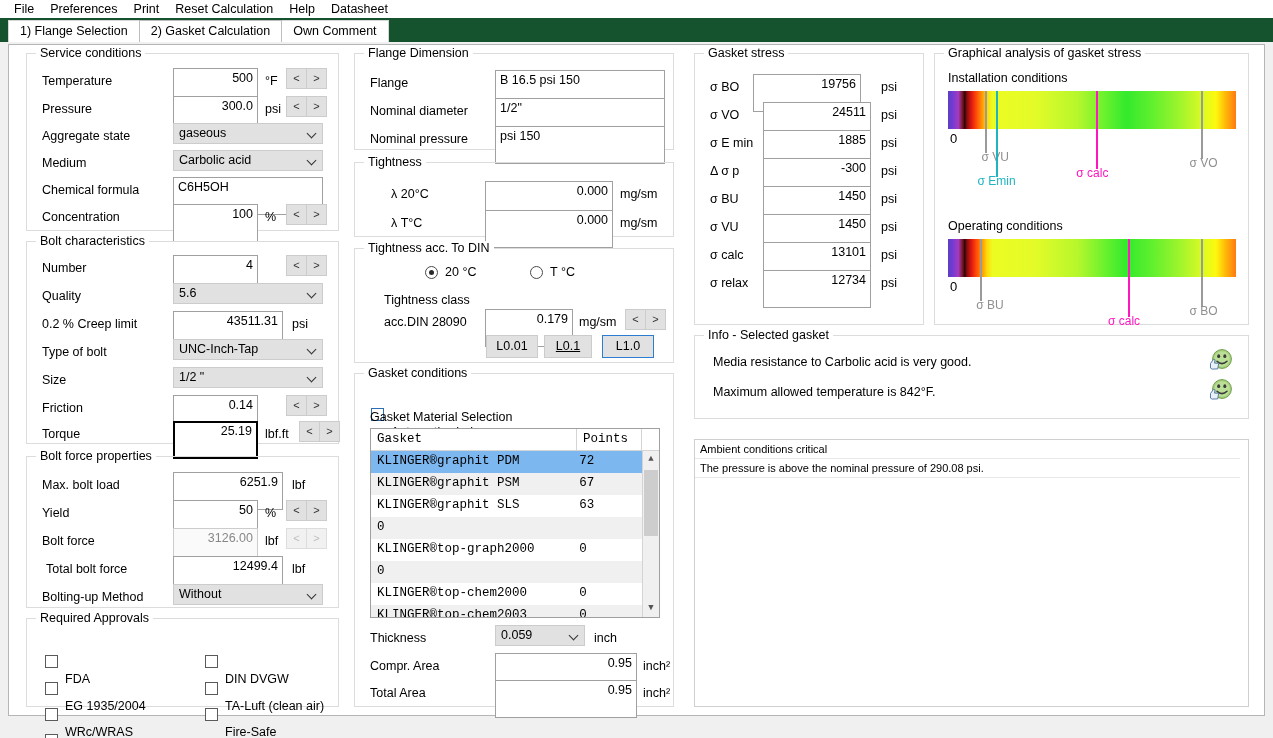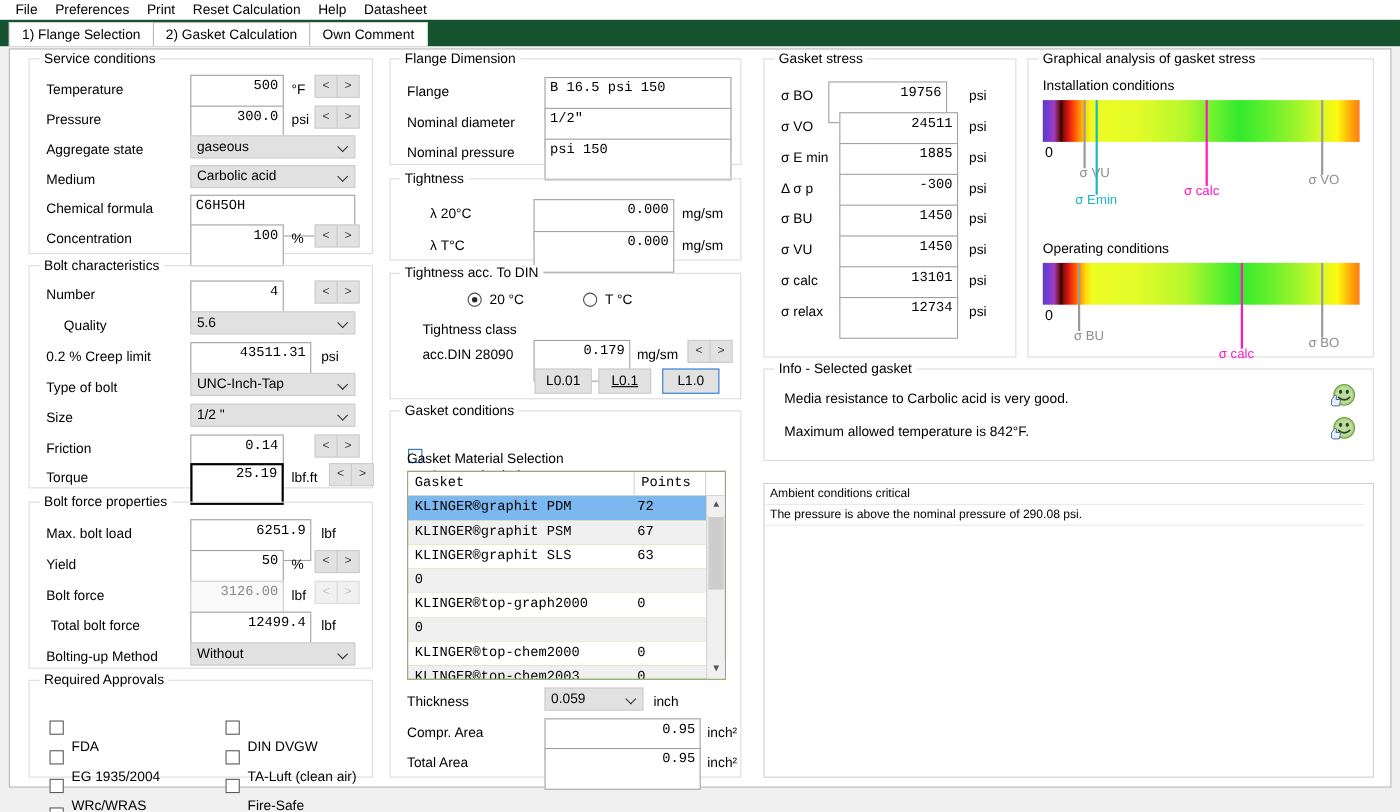--- a/index.html
+++ b/index.html
@@ -100,21 +100,21 @@
     line-height:14px;
     white-space:nowrap;
     color:#000;
   }
 
   .tbox {
     position:absolute;
     height:38px;
     border:1px solid #a0a0a0;
     background:#ffffff;
-    font-family:Liberation Mono, monospace;
+    font-family:Liberation Sans, sans-serif;
     font-size:12.5px;
     line-height:19px;
     padding:0 4px;
     color:#000;
     text-align:right;
     white-space:nowrap;
     overflow:hidden;
   }
   .tbox.left { text-align:left; }
   .tbox.bold { border:2px solid #000; line-height:17px; }
@@ -418,21 +418,21 @@
   <div class="group" style="left:17px; top:196px; width:313px; height:203px;">
     <div class="group-title">Bolt characteristics</div>
 
     <div class="lbl" style="left:15px; top:19px;">Number</div>
     <div class="tbox" style="left:146px; top:13px; width:85px;">4</div>
     <div class="spin" style="left:259px; top:13px;">
       <div class="sb">&lt;</div>
       <div class="sb">&gt;</div>
     </div>
 
-    <div class="lbl" style="left:15px; top:47px;margin-left:16px;">Quality</div>
+    <div class="lbl" style="left:15px; top:47px;">Quality</div>
     <div class="combo" style="left:146px; top:41px; width:150px;">5.6</div>
 
     <div class="lbl" style="left:15px; top:75px;">0.2 % Creep limit</div>
     <div class="tbox" style="left:146px; top:69px; width:110px;">43511.31</div>
     <div class="unit" style="left:265px; top:75px;">psi</div>
 
     <div class="lbl" style="left:15px; top:103px;">Type of bolt</div>
     <div class="combo" style="left:146px; top:97px; width:150px;">UNC-Inch-Tap</div>
 
     <div class="lbl" style="left:15px; top:131px;">Size</div>

